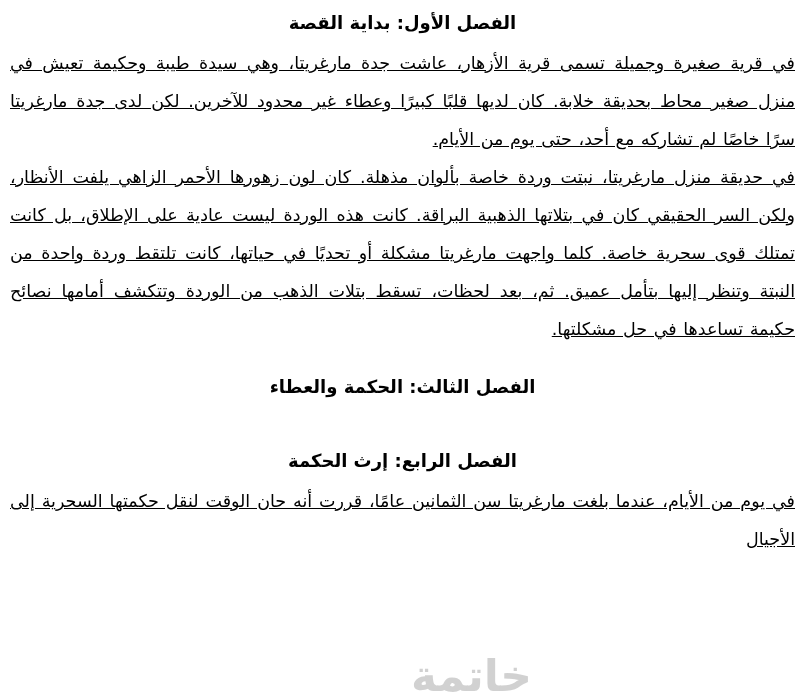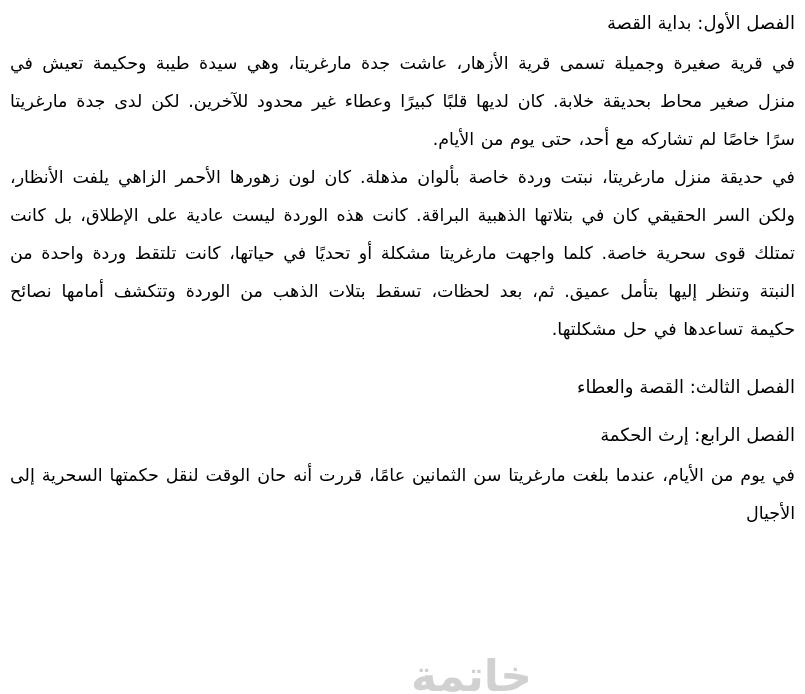--- a/index.html
+++ b/index.html
@@ -20,39 +20,40 @@
     width: 805px;
     height: 694px;
     padding: 8px 10px 0 10px;
     direction: rtl;
   }
   .chapter-heading {
     position: relative;
     z-index: 1;
     font-size: 18px;
     line-height: 24px;
-    font-weight: normal;
-    text-align: right;
+    font-weight: bold;
+    text-align: center;
     margin: 27px 0 9px 0;
   }
   .doc section:first-of-type .chapter-heading {
     margin-top: 3px;
   }
   .chapter-paragraph {
     position: relative;
     z-index: 1;
     font-size: 17.5px;
     line-height: 38px;
     margin: 0;
     text-align: justify;
     text-align-last: right;
     word-spacing: 1px;
+    text-decoration: underline;
   }
   .doc section:last-of-type .chapter-heading {
-    margin-top: 24px;
+    margin-top: 50px;
   }
   .watermark {
     position: absolute;
     z-index: 0;
     left: 382px;
     top: 650px;
     font-size: 44px;
     font-weight: bold;
     color: #9a9a9a;
     opacity: 0.45;
@@ -70,21 +71,21 @@
   <section>
     <h2 class="chapter-heading">الفصل الأول: بداية القصة</h2>
     <p class="chapter-paragraph">في قرية صغيرة وجميلة تسمى قرية الأزهار، عاشت جدة مارغريتا، وهي سيدة طيبة وحكيمة تعيش في منزل صغير محاط بحديقة خلابة. كان لديها قلبًا كبيرًا وعطاء غير محدود للآخرين. لكن لدى جدة مارغريتا سرًا خاصًا لم تشاركه مع أحد، حتى يوم من الأيام.</p>
   </section>
 
   <section>
     <p class="chapter-paragraph">في حديقة منزل مارغريتا، نبتت وردة خاصة بألوان مذهلة. كان لون زهورها الأحمر الزاهي يلفت الأنظار، ولكن السر الحقيقي كان في بتلاتها الذهبية البراقة. كانت هذه الوردة ليست عادية على الإطلاق، بل كانت تمتلك قوى سحرية خاصة. كلما واجهت مارغريتا مشكلة أو تحديًا في حياتها، كانت تلتقط وردة واحدة من النبتة وتنظر إليها بتأمل عميق. ثم، بعد لحظات، تسقط بتلات الذهب من الوردة وتتكشف أمامها نصائح حكيمة تساعدها في حل مشكلتها.</p>
   </section>
 
   <section>
-    <h2 class="chapter-heading">الفصل الثالث: القصة والعطاء</h2>
+    <h2 class="chapter-heading">الفصل الثالث: الحكمة والعطاء</h2>
   </section>
 
   <section>
     <h2 class="chapter-heading">الفصل الرابع: إرث الحكمة</h2>
     <p class="chapter-paragraph">في يوم من الأيام، عندما بلغت مارغريتا سن الثمانين عامًا، قررت أنه حان الوقت لنقل حكمتها السحرية إلى الأجيال</p>
   </section>
 
 </div>
 
 </body></html>

